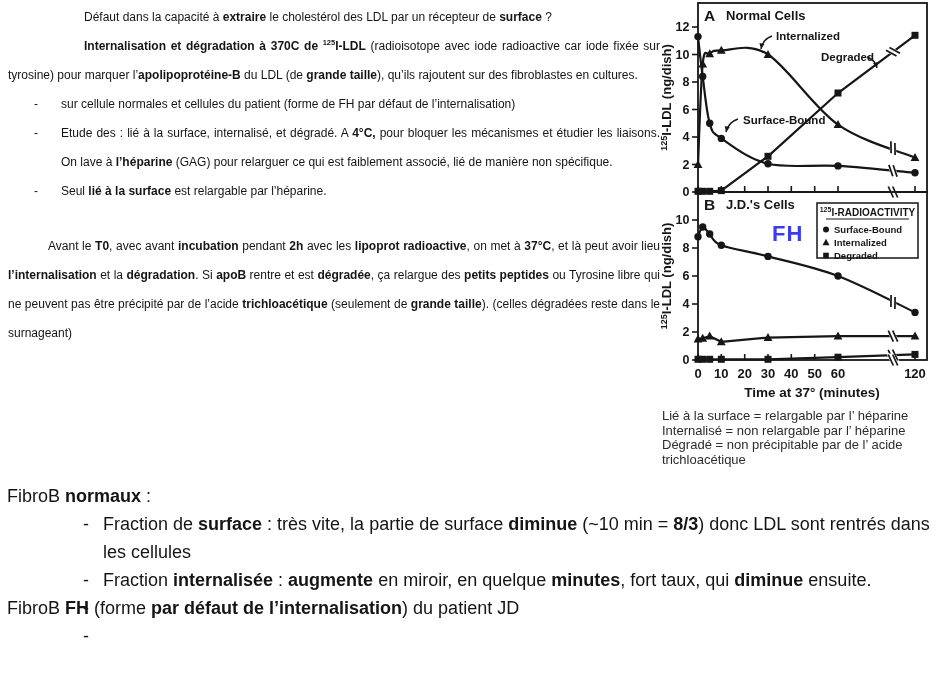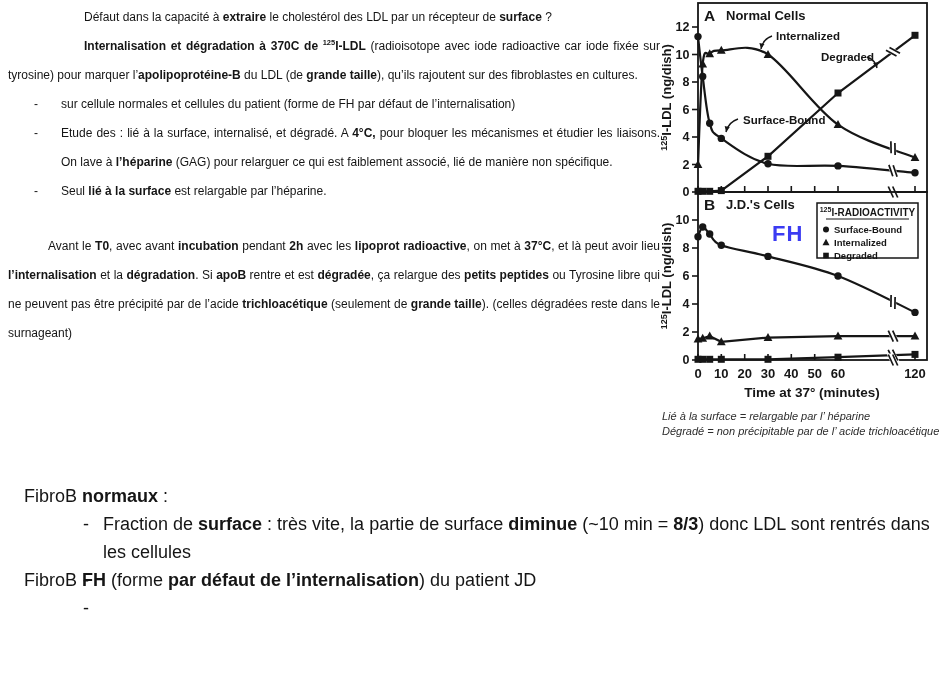--- a/index.html
+++ b/index.html
@@ -7,27 +7,27 @@
        font-family:"Liberation Sans","DejaVu Sans",sans-serif;color:#151515;}
   .col-top{position:absolute;left:8px;top:3px;width:652px;font-size:12px;line-height:29px;
            text-align:justify;}
   .para{text-align:justify;}
   .ind1{text-indent:76px;}
   .ind2{text-indent:40px;}
   .gap-top{margin-top:26px;}
   .bullet{position:relative;padding-left:53px;}
   .bullet .dash{position:absolute;left:26px;}
   .col-bottom{position:absolute;left:4px;top:482px;width:944px;font-size:18px;line-height:28px;}
-  .col-bottom .plain{margin-left:20px;}
+  .col-bottom .plain{margin-left:3px;}
   .bullet2{position:relative;padding-left:99px;}
   .bullet2 .dash{position:absolute;left:79px;}
   .b{font-weight:bold;}
   sup{font-size:0.62em;line-height:0;}
   .figure-wrap{position:absolute;left:660px;top:0;width:290px;}
-  .fig-caption{margin:3px 0 0 2px;font-size:11px;line-height:14.5px;color:#2c2c2c;font-style:italic;}
+  .fig-caption{margin:3px 0 0 2px;font-size:13px;line-height:14.5px;color:#2c2c2c;}
 </style>
 </head>
 <body>
 
 <div class="col-top">
   <div class="para ind1"><span>Défaut dans la capacité à </span><span class="b">extraire</span><span> le cholestérol des LDL par un récepteur de </span><span class="b">surface</span><span> ?</span></div>
   <div class="para ind1"><span class="b">Internalisation et dégradation à 370C de </span><sup class="b">125</sup><span class="b">I-LDL</span><span> (radioisotope avec iode radioactive car iode fixée sur tyrosine) pour marquer l’</span><span class="b">apolipoprotéine-B</span><span> du LDL (de </span><span class="b">grande taille</span><span>), qu’ils rajoutent sur des fibroblastes en cultures.</span></div>
   <div class="bullet">
     <span class="dash">-</span>
     <div class="para"><span>sur cellule normales et cellules du patient (forme de FH par défaut de l’internalisation)</span></div>
@@ -197,32 +197,34 @@
       <text x="84.7" y="377.5" text-anchor="middle" font-size="13" font-weight="bold" fill="#161616">20</text>
       <text x="108.0" y="377.5" text-anchor="middle" font-size="13" font-weight="bold" fill="#161616">30</text>
       <text x="131.3" y="377.5" text-anchor="middle" font-size="13" font-weight="bold" fill="#161616">40</text>
       <text x="154.7" y="377.5" text-anchor="middle" font-size="13" font-weight="bold" fill="#161616">50</text>
       <text x="178.0" y="377.5" text-anchor="middle" font-size="13" font-weight="bold" fill="#161616">60</text>
       <text x="255.0" y="377.5" text-anchor="middle" font-size="13" font-weight="bold" fill="#161616">120</text>
       <text x="152" y="396.5" text-anchor="middle" font-size="13.5" font-weight="bold" fill="#161616">Time at 37°  (minutes)</text>
     </svg>
   <div class="fig-caption">
     <div>Lié à la surface = relargable par l’ héparine</div>
+    <div>Internalisé = non relargable par l’ héparine</div>
     <div>Dégradé = non précipitable par de l’ acide trichloacétique</div>
   </div>
 </div>
 
 <div class="col-bottom">
   <div class="plain"><span>FibroB </span><span class="b">normaux</span><span> :</span></div>
   <div class="bullet2">
     <span class="dash">-</span>
     <div><span>Fraction de </span><span class="b">surface</span><span> : très vite, la partie de surface </span><span class="b">diminue</span><span> (~10 min = </span><span class="b">8/3</span><span>) donc LDL sont rentrés dans les cellules</span></div>
   </div>
   <div class="bullet2">
     <span class="dash">-</span>
+    <div><span>Fraction </span><span class="b">internalisée</span><span> : </span><span class="b">augmente</span><span> en miroir, en quelque </span><span class="b">minutes</span><span>, fort taux, qui </span><span class="b">diminue</span><span> ensuite.</span></div>
   </div>
   <div class="bullet2">
     <span class="dash">-</span>
   </div>
   <div class="plain"><span>FibroB </span><span class="b">FH</span><span> (forme </span><span class="b">par défaut de l’internalisation</span><span>) du patient JD</span></div>
   <div class="bullet2">
     <span class="dash">-</span>
   </div>
 </div>
 

